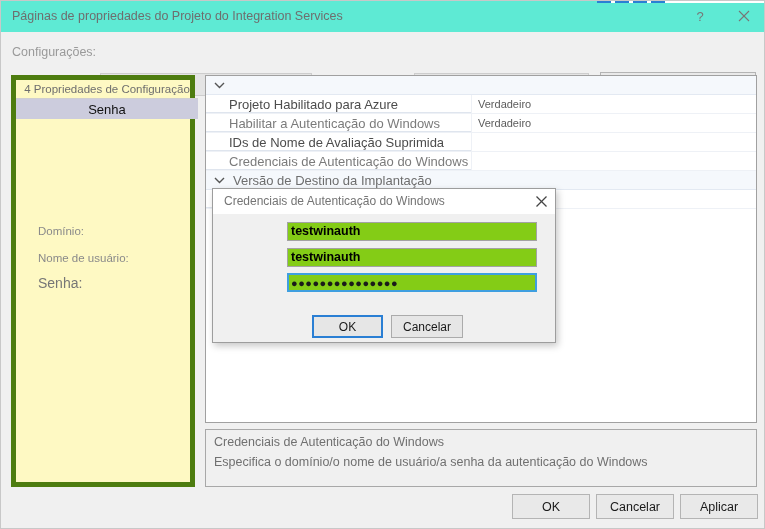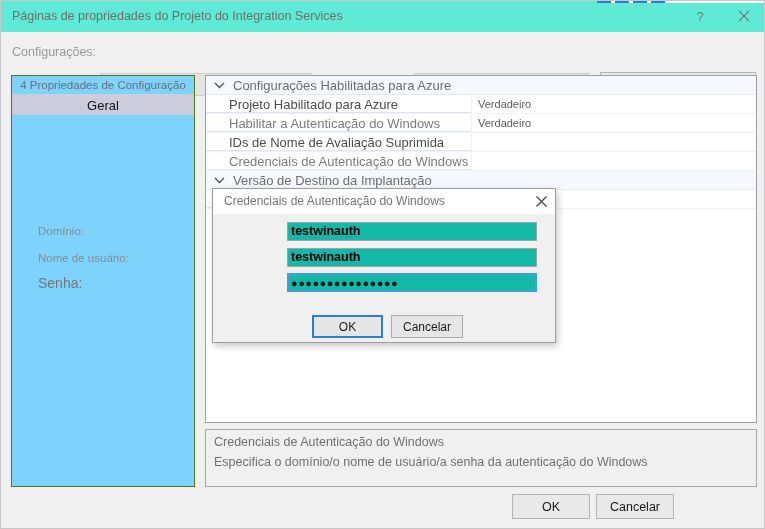--- a/index.html
+++ b/index.html
@@ -138,22 +138,22 @@
     user-select: none;
   }
 
   
   #left-panel {
     position: absolute;
     left: 10px;
     top: 74px;
     width: 184px;
     height: 412px;
-    background: #7dd3fc;
-    border: 1px solid #4d7c0f;
+    background: #fef9c3;
+    border: 5px solid #4d7c0f;
     box-sizing: border-box;
   }
   #tree-header {
     position: absolute;
     left: 0; top: 0;
     width: 182px;
     height: 19px;
     display: flex;
     align-items: center;
     justify-content: center;
@@ -357,21 +357,21 @@
     color: #8a8a8a;
     white-space: nowrap;
     margin-left: 16px;
   }
   #label-dominio { left: 21px; top: 224px; }
   #label-usuario { left: 21px; top: 251px; }
   #label-senha   { left: 21px; top: 274px; font-size: 14px; color: #767676; }
   .field-input {
     position: absolute;
     height: 19px;
-    background: #14b8a6;
+    background: #84cc16;
     border: 1px solid #a3a3a3;
     box-sizing: border-box;
     font-size: 12.5px;
     color: #000000;
     padding: 0 0 0 3px;
     line-height: 17px;
     font-weight: bold;
     white-space: nowrap;
     overflow: hidden;
   }
@@ -457,32 +457,31 @@
           <polyline points="1,1 5.5,5.5 10,1" fill="none" stroke="#8c8c8c" stroke-width="1.3"></polyline>
         </svg>
       </span>
     </div>
 
     <div id="config-manager-button">Configuration Manager...</div>
   </div>
 
   <div id="left-panel">
     <div id="tree-header">4 Propriedades de Configuração</div>
-    <div id="tree-item-geral">Geral</div>
+    <div id="tree-item-geral">Senha</div>
   </div>
 
   <div id="grid-panel">
 
     <div class="grid-row category">
       <span class="chevron-toggle">
         <svg width="11" height="7" viewBox="0 0 11 7" aria-hidden="true">
           <polyline points="1,1 5.5,5.5 10,1" fill="none" stroke="#555555" stroke-width="1.4"></polyline>
         </svg>
       </span>
-      <span class="cat-label">Configurações Habilitadas para Azure</span>
     </div>
 
     <div class="grid-row prop">
       <span class="namecell-underline"></span>
       <span class="cell-split"></span>
       <span class="prop-name dark">Projeto Habilitado para Azure</span>
       <span class="prop-value">Verdadeiro</span>
     </div>
 
     <div class="grid-row prop">
@@ -523,20 +522,21 @@
 
   </div>
 
   <div id="description-pane">
     <div id="description-title">Credenciais de Autenticação do Windows</div>
     <div id="description-text">Especifica o domínio/o nome de usuário/a senha da autenticação do Windows</div>
   </div>
 
   <div class="footer-button" id="ok-button">OK</div>
   <div class="footer-button" id="cancel-button">Cancelar</div>
+  <div class="footer-button" id="apply-button">Aplicar</div>
 
   <div id="modal">
     <div id="modal-titlebar">
       <div id="modal-title">Credenciais de Autenticação do Windows</div>
       <div id="modal-close">
         <svg width="13" height="13" viewBox="0 0 13 13" aria-hidden="true">
           <line x1="1.5" y1="1.5" x2="11.5" y2="11.5" stroke="#444444" stroke-width="1.2"></line>
           <line x1="11.5" y1="1.5" x2="1.5" y2="11.5" stroke="#444444" stroke-width="1.2"></line>
         </svg>
       </div>

